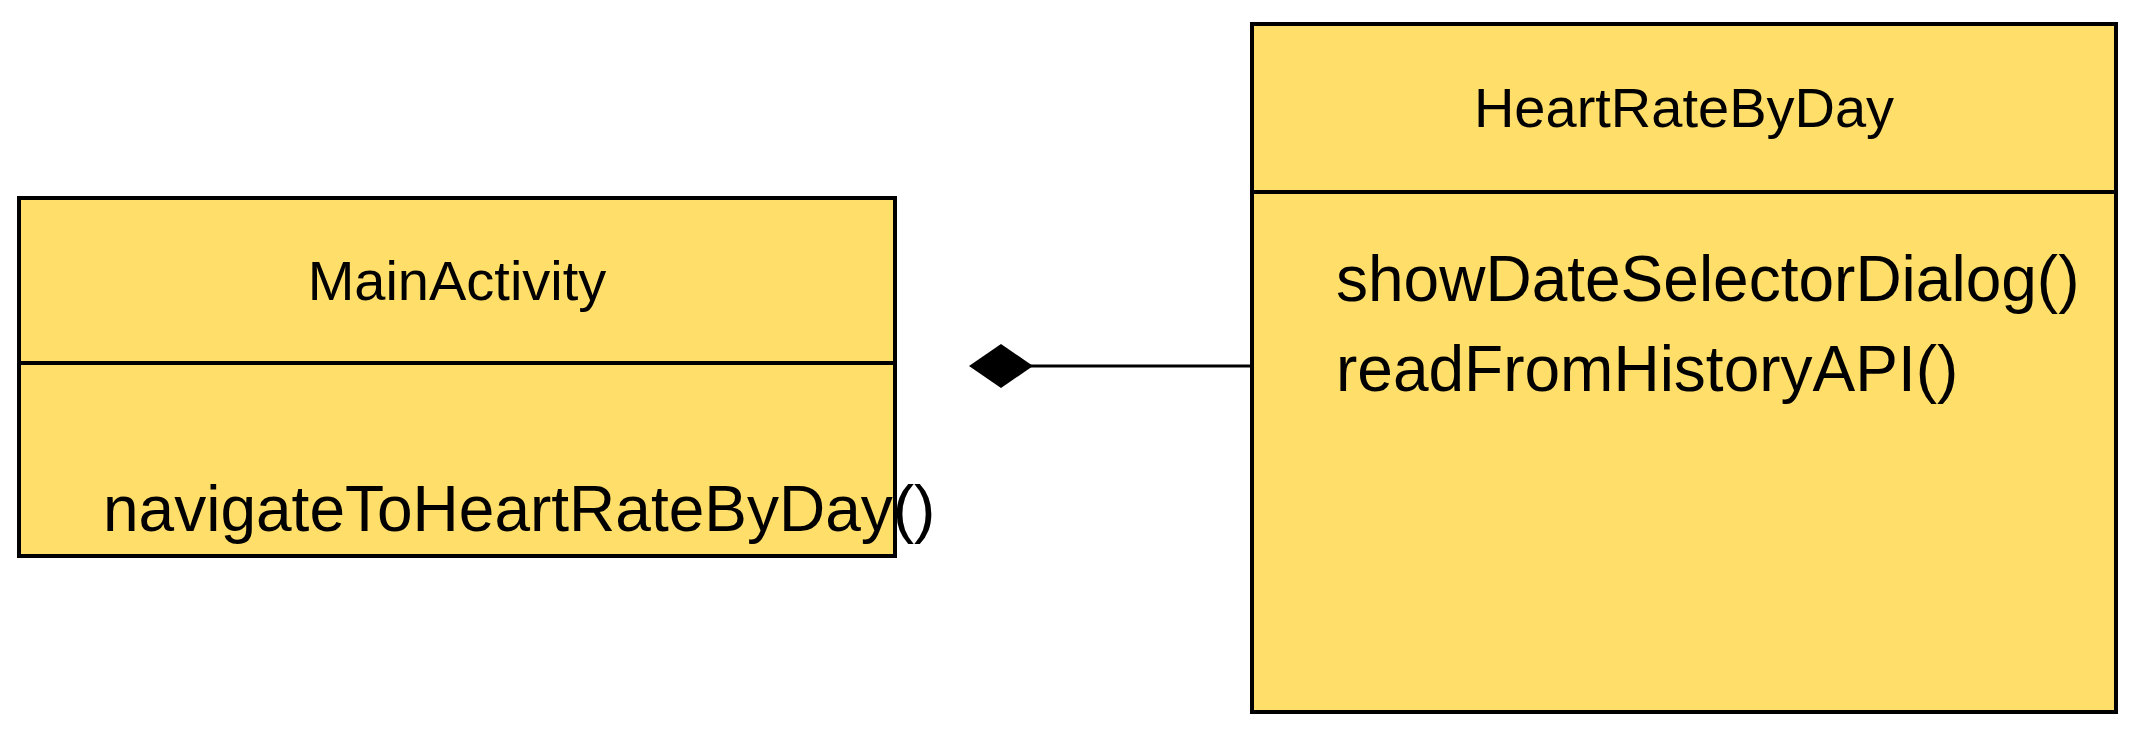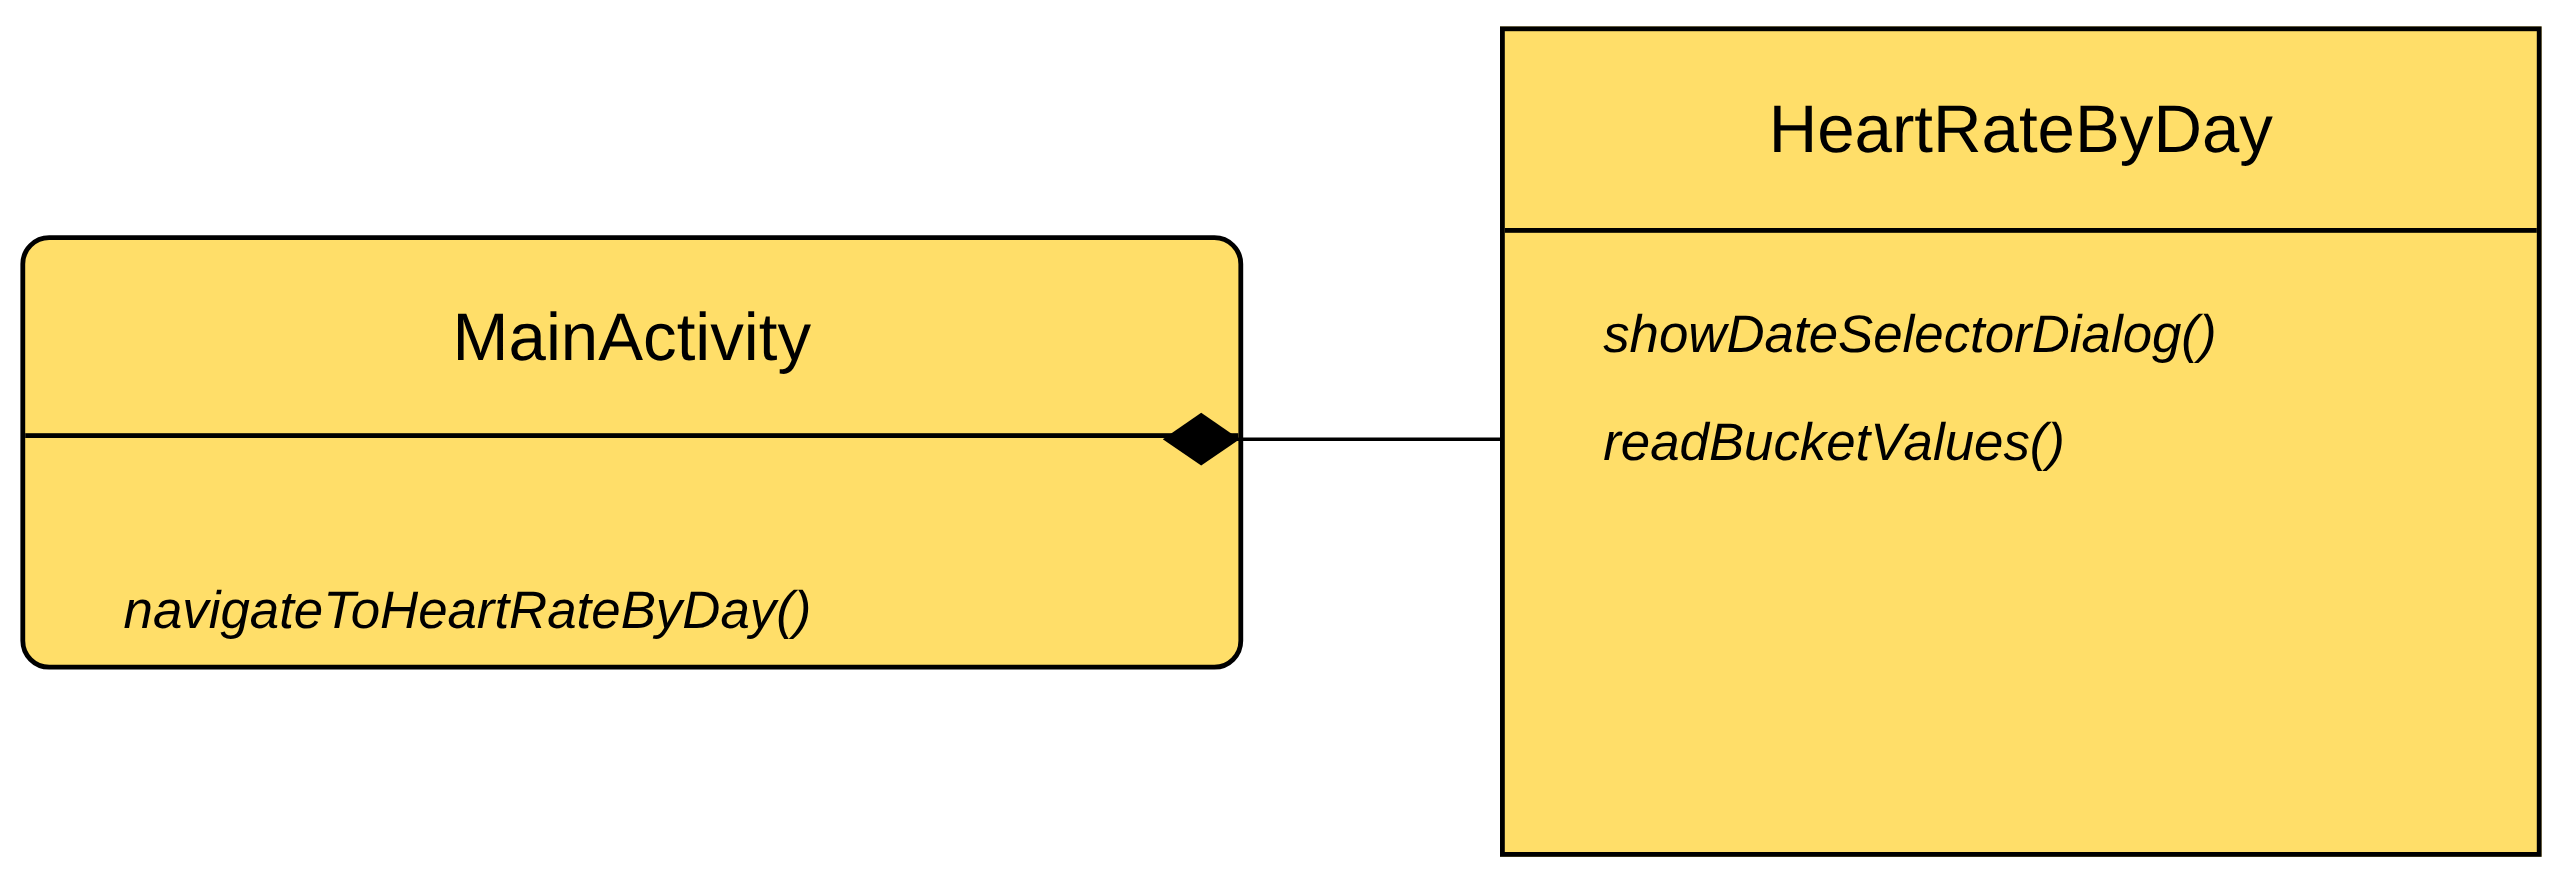--- a/index.html
+++ b/index.html
@@ -40,36 +40,34 @@
     font-size: 56px;
     line-height: 1;
     border-bottom: 4px solid var(--border);
     white-space: nowrap;
   }
   .methods {
     flex: 1;
     display: flex;
     flex-direction: column;
     padding-left: 82px;
-    font-size: 44px;
+    font-size: 64px;
     line-height: 1;
-    font-style: italic;
   }
   .method {
     display: flex;
     align-items: center;
     white-space: nowrap;
   }
   
   .box-mainactivity {
     left: 17px;
     top: 196px;
-    width: 1019px;
+    width: 880px;
     height: 362px;
-    border-radius: 24px;
   }
   .box-mainactivity .class-title { height: 165px; }
   .box-mainactivity .methods { justify-content: flex-end; }
   .box-mainactivity .method { height: 90px; }
   
   .box-heartratebyday {
     left: 1250px;
     top: 22px;
     width: 868px;
     height: 692px;
@@ -101,17 +99,17 @@
 
   <svg class="connector" viewBox="0 0 292 50">
     <line x1="60" y1="25" x2="292" y2="25" stroke="currentColor" stroke-width="3"></line>
     <polygon points="6,25 38,3 70,25 38,47" fill="currentColor"></polygon>
   </svg>
 
   <div class="class-box box-heartratebyday">
     <div class="class-title">HeartRateByDay</div>
     <div class="methods">
       <div class="method">showDateSelectorDialog()</div>
-      <div class="method">readBucketValues()</div>
+      <div class="method">readFromHistoryAPI()</div>
     </div>
   </div>
 
 </div>
 
 </body></html>

